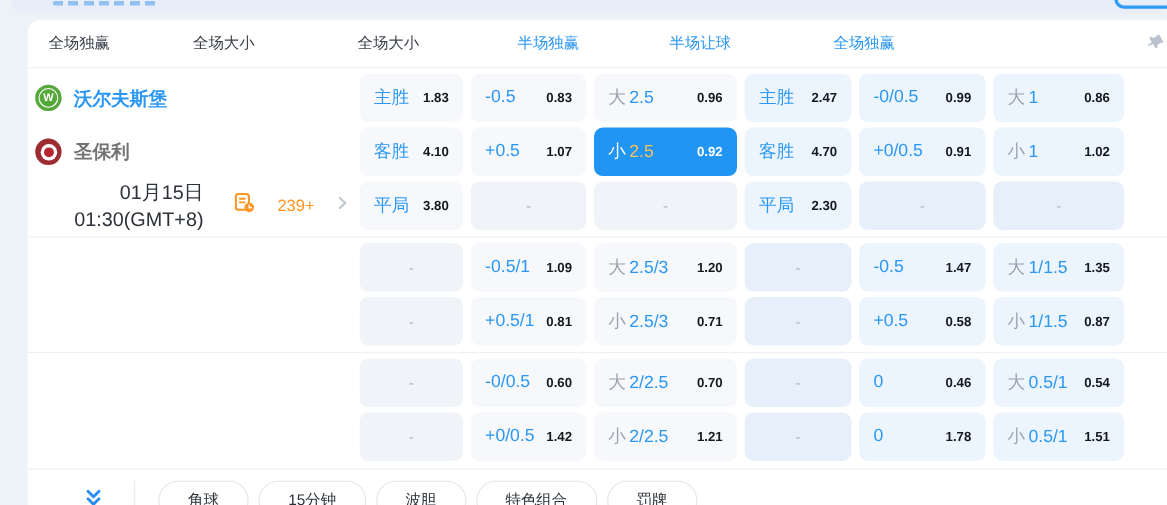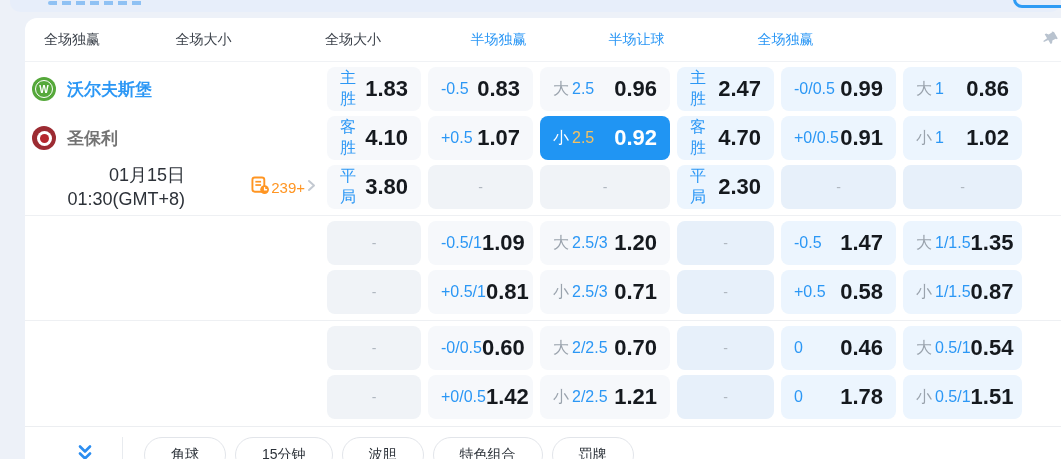--- a/index.html
+++ b/index.html
@@ -44,35 +44,35 @@
   .logo-home{ background:#55a83a;}
   .logo-home .inner{ width:18px; height:18px; border:1.5px solid #fff; border-radius:50%;
     display:flex; align-items:center; justify-content:center;
     color:#fff; font-size:10px; font-weight:700;}
   .logo-away{ background:#9c2b32;}
   .logo-away .inner{ width:15px; height:15px; background:#fff; border-radius:50%;
     display:flex; align-items:center; justify-content:center;}
   .logo-away .core{ width:9px; height:9px; background:#b5272d; border-radius:50%;}
   .meta-row{ justify-content:space-between; padding:0 10px 0 4px;}
   .datetime{ width:156px; text-align:right; font-size:18px; color:#2c3138; line-height:1.35;}
-  .more-markets{ display:flex; align-items:center; gap:1px; cursor:pointer;text-align:center;}
+  .more-markets{ display:flex; align-items:center; gap:20px; cursor:pointer;text-align:center;}
   .more-count{ font-size:15px; color:#ff9522;}
   
   .odds-grid{ display:grid; grid-template-columns:var(--cols);
     grid-auto-rows:44px; column-gap:7px; row-gap:5px;}
   .cell{ background:#f6f8fb; border-radius:8px; display:flex; align-items:center;
     justify-content:space-between; padding:0 13px; cursor:pointer;}
   .cell.half{ background:#ecf5fe;}
   .cell.dashcell{ background:#f0f3f7; justify-content:center; cursor:default;}
   .cell.half.dashcell{ background:#e7f0fa;}
   .dash{ color:#b0b7c0; font-size:14px;}
   .lab{ display:flex; align-items:baseline; gap:3px; font-size:16px;}
   .lbl{ color:#2b97f5;}
   .pfx{ color:#9aa3ad;}
-  .val{ font-size:22px; font-weight:700; color:#15191e;}
+  .val{ font-size:12px; font-weight:700; color:#15191e;}
   .cell.hl{ background:#2095f3;}
   .cell.hl .lbl{ color:#f5c161;}
   .cell.hl .pfx{ color:#fff;}
   .cell.hl .val{ color:#fff;}
   .divider{ height:1px; background:#eef0f3;}
   
   .footer{ border-top:1px solid #eceef1; display:flex; align-items:flex-start;
     padding-top:10px; height:70px; margin-top:1px;}
   .dbl-chev{ margin-left:50px; margin-top:6px; width:20px; height:20px; cursor:pointer;}
   .v-divider{ width:1px; background:#e8ebef; height:58px; margin-left:27px;}

